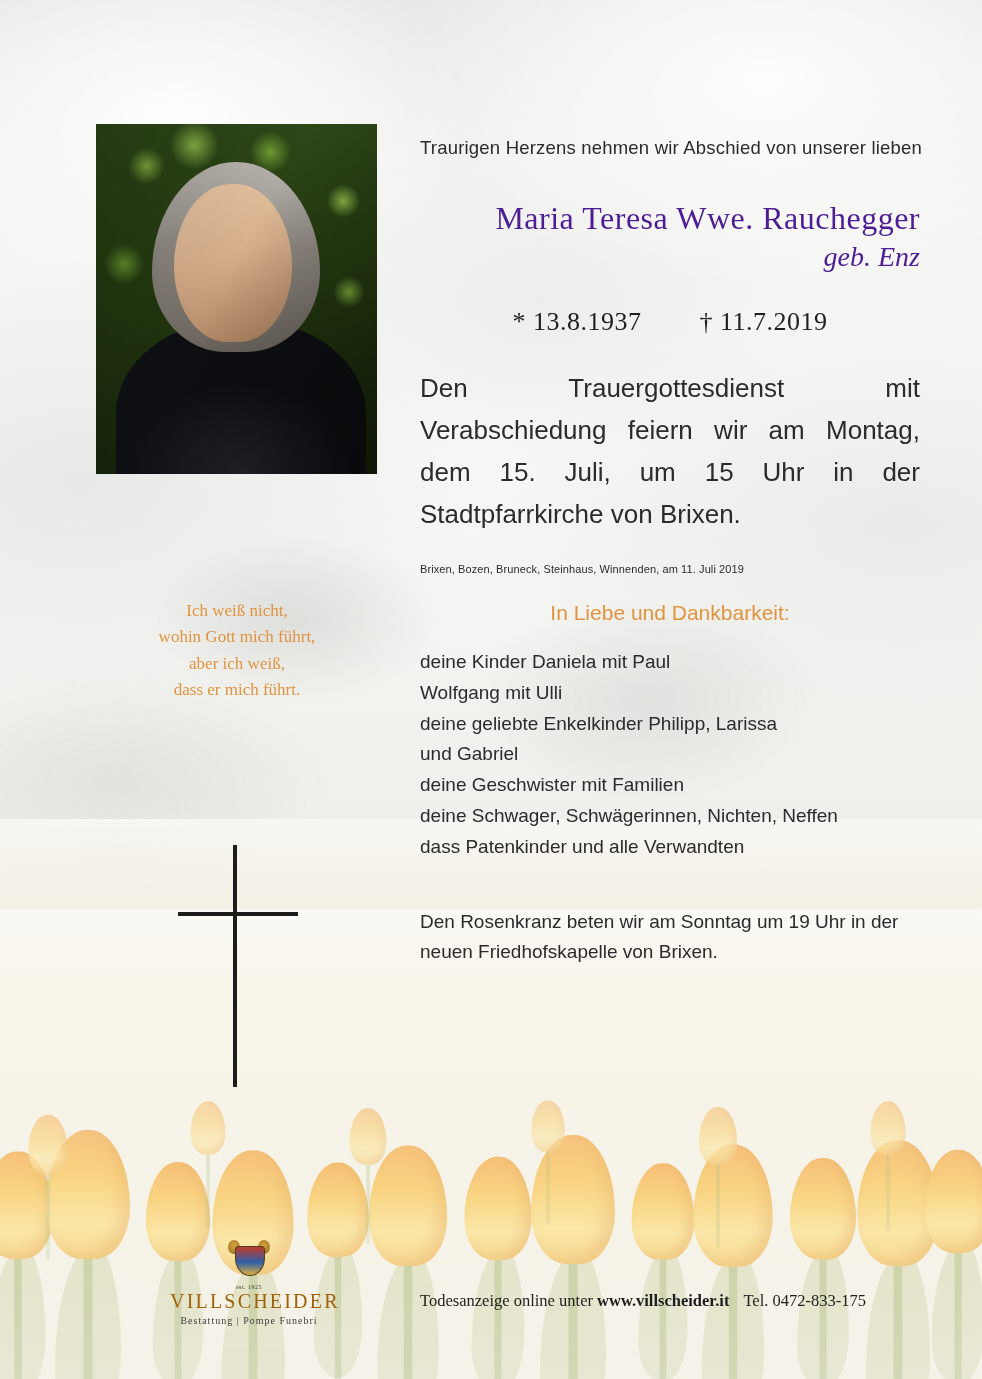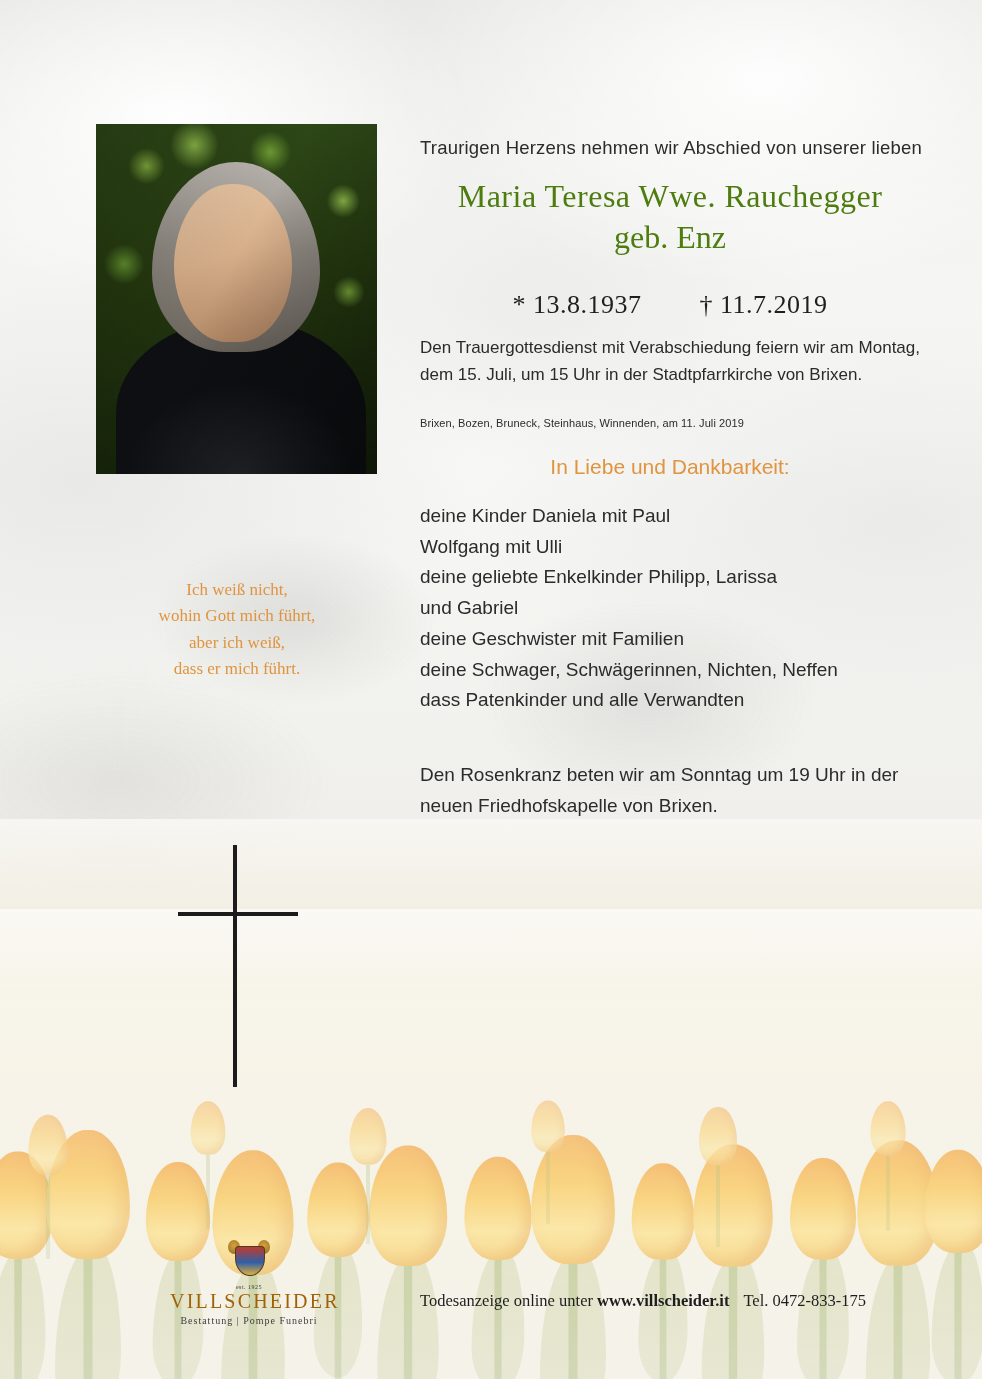--- a/index.html
+++ b/index.html
@@ -139,21 +139,21 @@
     border-radius: 48% 48% 45% 45% / 52% 52% 48% 48%;
   }
   .portrait .shade {
     position: absolute; inset: 0;
     background: linear-gradient(120deg, rgba(0,0,0,.18), rgba(0,0,0,0) 45%, rgba(0,0,0,.35));
   }
 
   .verse {
     position: absolute;
     left: 96px;
-    top: 577px;
+    top: 598px;
     width: 282px;
     text-align: center;
     font-family: "Liberation Serif", serif;
     font-size: 17px;
     line-height: 1.55;
     color: #e0943f;
   }
   .verse div { white-space: nowrap; }
 
   .cross {
@@ -185,41 +185,41 @@
 
   .intro {
     font-size: 18.5px;
     color: #2b2b2b;
     letter-spacing: .2px;
     line-height: 1.5;
     white-space: nowrap;
   }
 
   .name {
-    margin-top: 16px;
-    text-align: center;
-    font-family: "Liberation Serif", serif;
-    color: #4d7c0f;
+    margin-top: 38px;
+    text-align: right;
+    font-family: "Liberation Serif", serif;
+    color: #4c1d95;
   }
   .name .line1 { font-size: 32px; letter-spacing: .5px; }
-  .name .line2 { font-size: 32px; margin-top: 4px; }
+  .name .line2 { font-size: 28px; margin-top: 4px; font-style: italic; }
 
   .dates {
     margin-top: 34px;
     text-align: center;
     font-family: "Liberation Serif", serif;
     font-size: 26px;
     color: #1f1f1f;
     letter-spacing: .5px;
   }
   .dates .gap { display: inline-block; width: 44px; }
 
   .service {
-    margin-top: 14px;
-    font-size: 17px;
+    margin-top: 30px;
+    font-size: 26px;
     line-height: 1.62;
     color: #2b2b2b;
     text-align: justify;
     text-align-last: left;
   }
 
   .place-date {
     margin-top: 28px;
     font-size: 11px;
     color: #2b2b2b;

